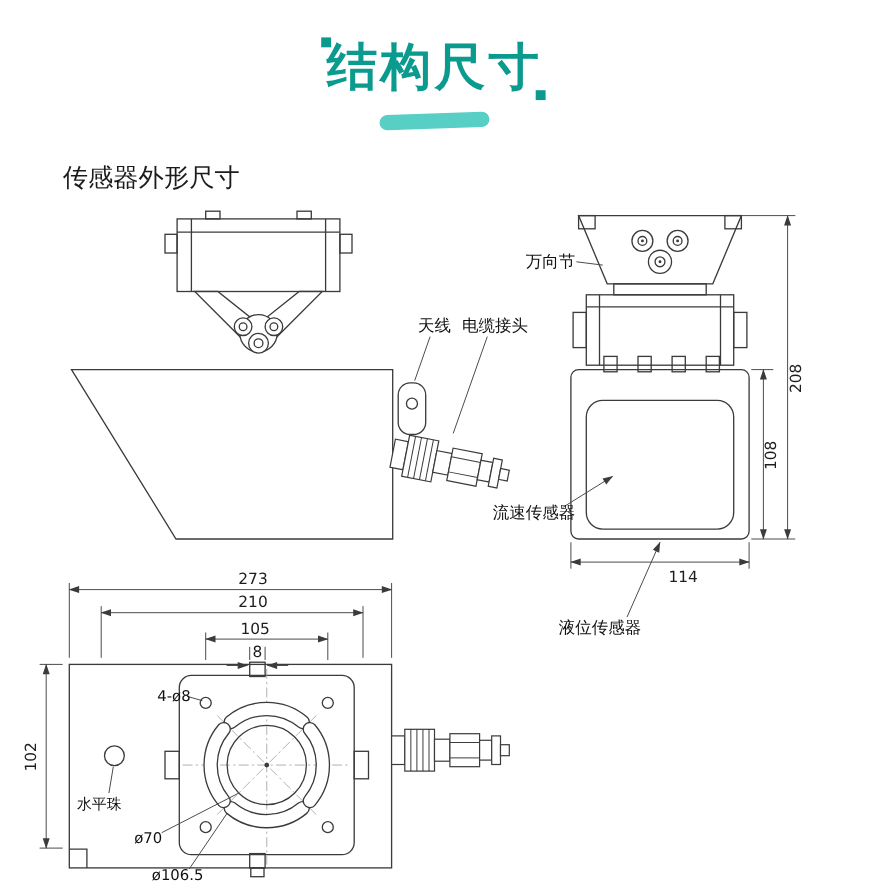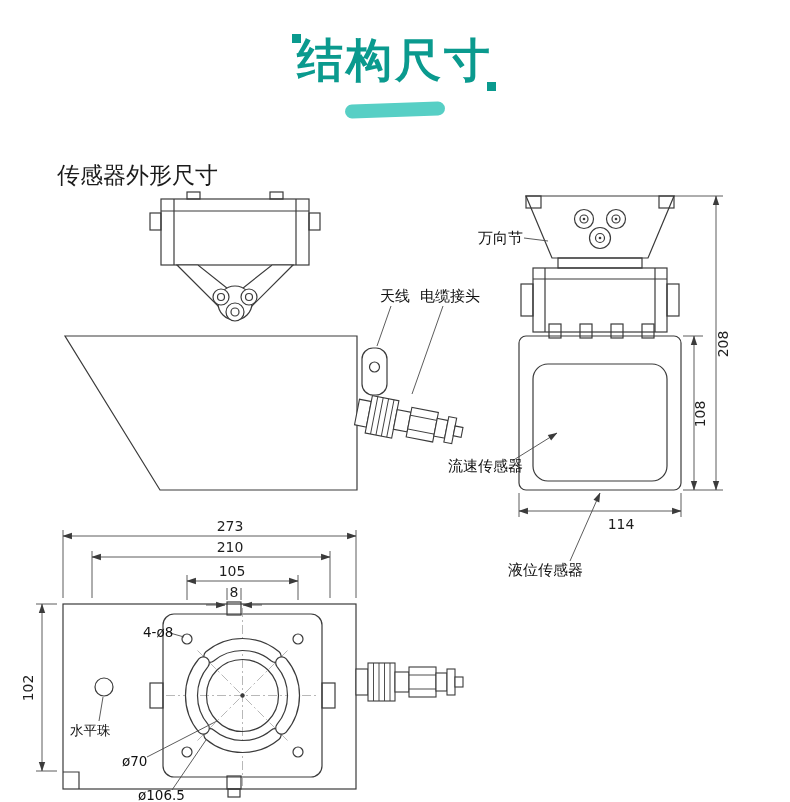--- a/index.html
+++ b/index.html
@@ -5,21 +5,21 @@
   html,body{margin:0;padding:0;background:#ffffff;}
   .page{position:relative;width:790px;height:802px;background:#fff;overflow:hidden;
         font-family:"DejaVu Sans","Liberation Sans",sans-serif;}
   .page-title{position:absolute;top:30px;left:0;width:100%;margin:0;text-align:center;
         font-size:46px;font-weight:bold;letter-spacing:3px;color:#0a9a8e;}
   .deco-sq{position:absolute;width:9px;height:9px;background:#0a9a8e;}
   .sq-left{left:292px;top:34px;}
   .sq-right{left:487px;top:82px;}
   .title-bar{position:absolute;top:103px;left:50%;transform:translateX(-50%) rotate(-2deg);
         width:100px;height:14px;border-radius:8px;background:#57cfc5;}
-  .subtitle-row{position:absolute;top:160px;left:57px;display:flex;gap:44px;
+  .subtitle-row{position:absolute;top:146px;left:57px;display:flex;gap:44px;
         font-size:23px;color:#1b1b1b;}
   svg.drawing{position:absolute;left:0;top:0;}
   svg text{font-family:"DejaVu Sans","Liberation Sans",sans-serif;}
   .ol{fill:none;stroke:#3b3b3b;stroke-width:1.2;}
   .ol2{fill:#fff;stroke:#3b3b3b;stroke-width:1.2;}
   .dl{fill:none;stroke:#4a4a4a;stroke-width:0.9;}
   .dlm{fill:none;stroke:#4a4a4a;stroke-width:0.9;marker-start:url(#arr);marker-end:url(#arr);}
   .dla{fill:none;stroke:#4a4a4a;stroke-width:0.9;marker-end:url(#arr);}
   .cl{fill:none;stroke:#999;stroke-width:0.7;stroke-dasharray:9 3 2 3;}
   .dim{font-size:14px;fill:#1e1e1e;}

